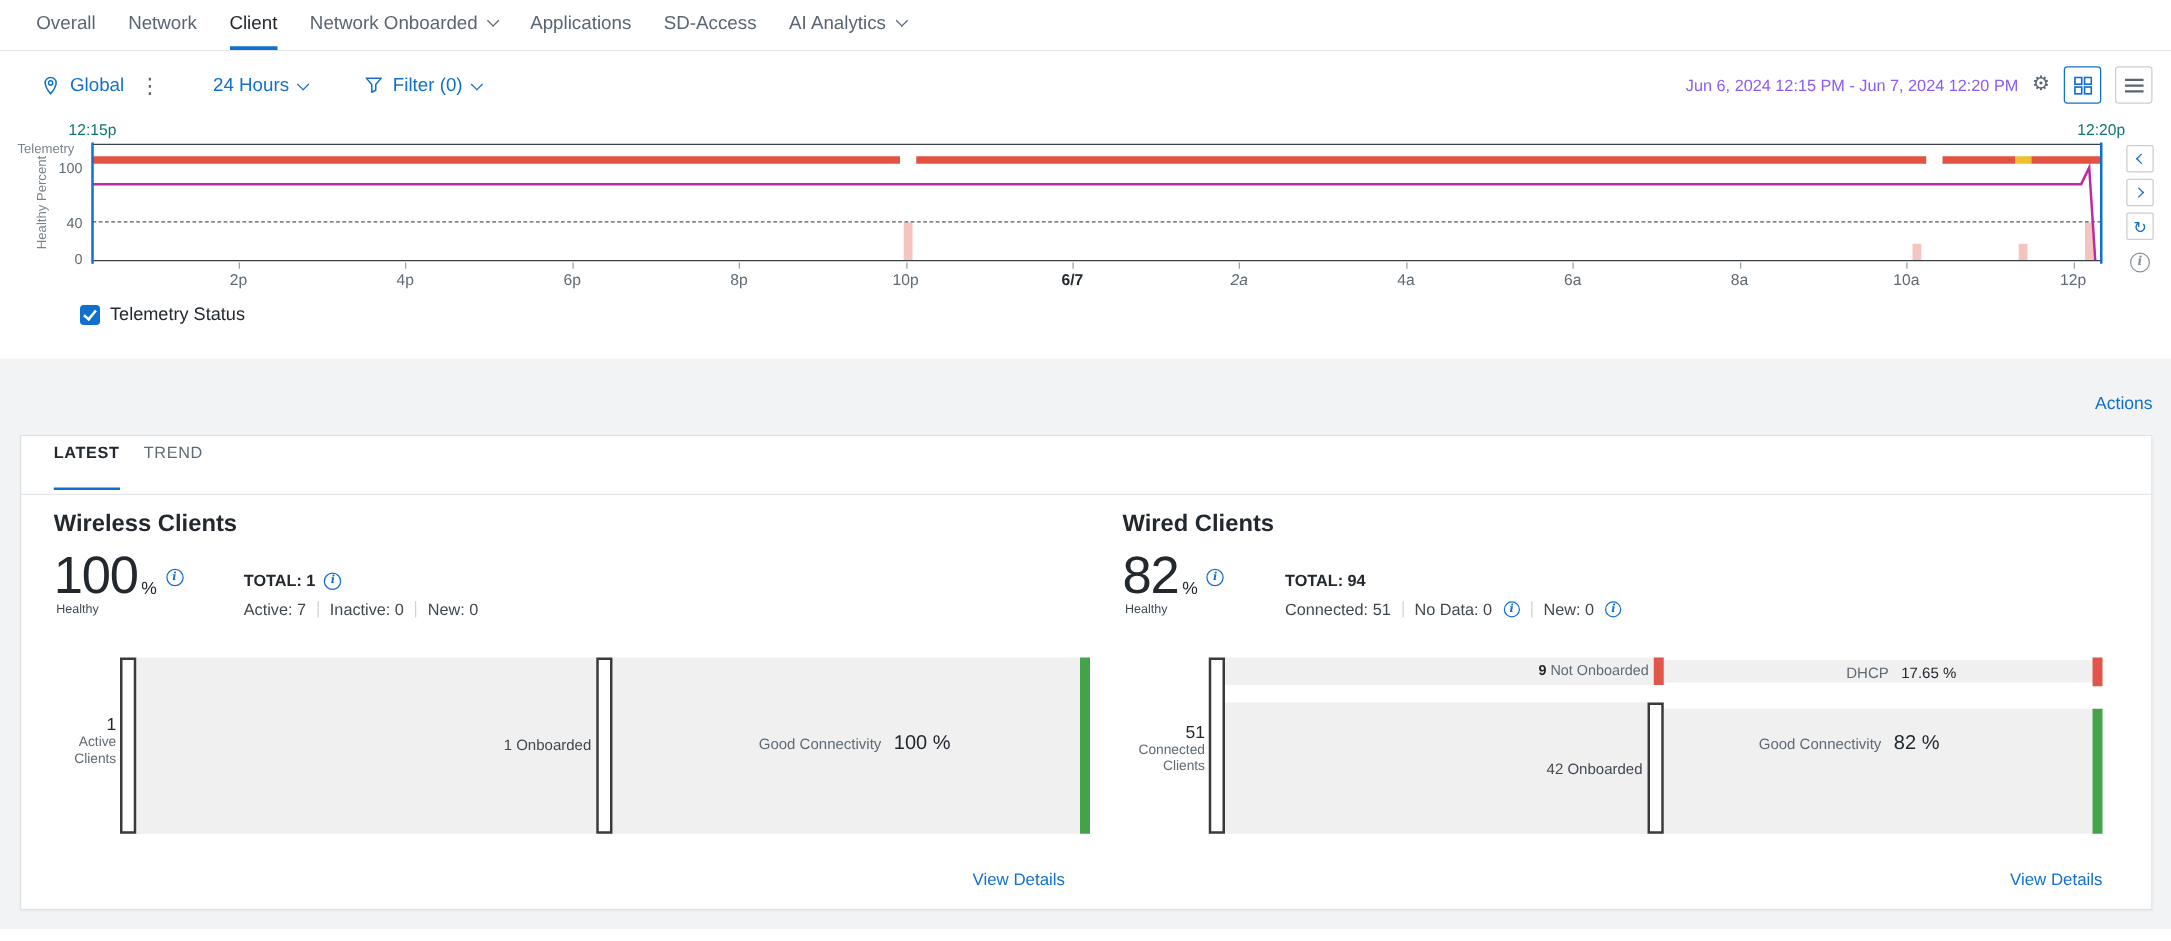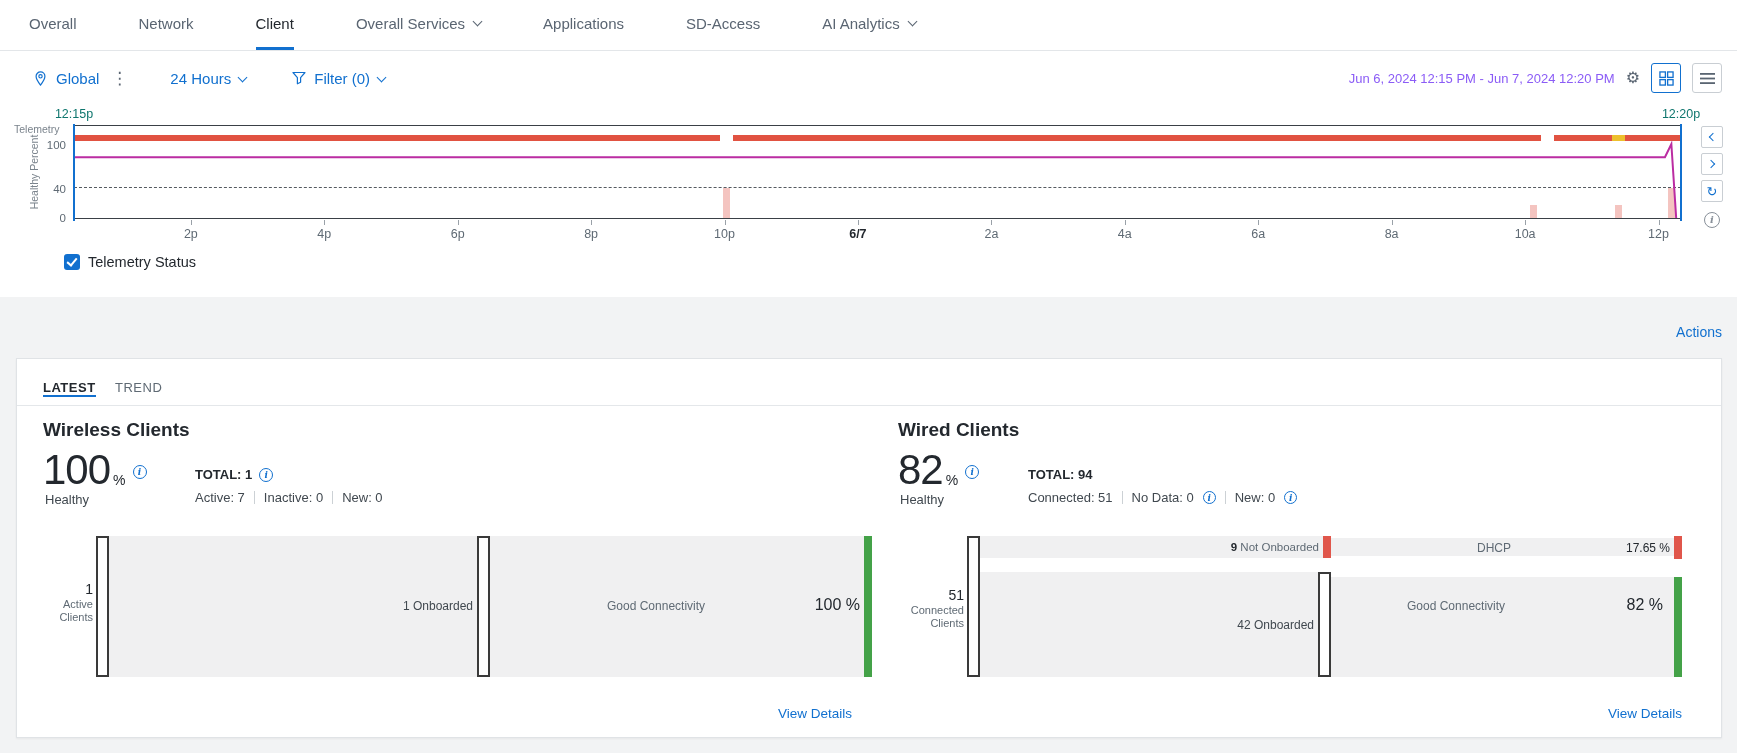--- a/index.html
+++ b/index.html
@@ -1,20 +1,20 @@
 <!DOCTYPE html>
 <html><head>
 <meta charset="utf-8">
 <style>
 *{box-sizing:border-box;margin:0;padding:0}
 html,body{width:1737px;height:753px}
 body{font-family:"Liberation Sans",sans-serif;background:#fff;color:#23282e;position:relative;overflow:hidden;font-size:14px}
 
 
-.nav{height:51px;display:flex;align-items:stretch;gap:62px;padding:0 0 0 29px;border-bottom:1px solid #e3e6e9;background:#fff}
+.nav{height:41px;display:flex;align-items:stretch;gap:26px;padding:0 0 0 29px;border-bottom:1px solid #e3e6e9;background:#fff}
 .nav-item{display:flex;align-items:center;gap:9px;font-size:15px;color:#5a6572;border-bottom:3px solid transparent;cursor:pointer;white-space:nowrap}
 .nav-item.active{color:#23282e;border-bottom-color:#1170cf}
 .chev{display:inline-block;width:8px;height:8px;border-right:1.6px solid currentColor;border-bottom:1.6px solid currentColor;transform:rotate(45deg);margin-top:-4px}
 .nav-item .chev{width:7px;height:7px;color:#5a6572}
 
 
 .toolbar{height:54px;display:flex;align-items:center;padding:0 15px 0 33px;background:#fff}
 .tb-grp{display:flex;align-items:center;gap:8px;color:#1170cf;font-size:15px;cursor:pointer;white-space:nowrap}
 .tb-grp .chev{width:7px;height:7px;margin-top:-2px}
 .kebab{font-size:17px;color:#5a6572;margin-left:12px;cursor:pointer;line-height:1}
@@ -58,46 +58,46 @@
 .info-icon.small{width:13px;height:13px}
 .legend{position:absolute;left:64px;top:149px;display:flex;align-items:flex-end;gap:8px}
 .checkbox{width:16px;height:16px;background:#1170cf;border-radius:3px;position:relative;cursor:pointer}
 .checkbox::after{content:"";position:absolute;left:5px;top:2px;width:4px;height:8px;border:solid #fff;border-width:0 2px 2px 0;transform:rotate(40deg)}
 .legend-label{font-size:14.5px;color:#23282e}
 
 
 .lower{position:relative;height:456px;background:#f2f3f4}
 .actions-link{position:absolute;right:15px;top:27px;font-size:14px;color:#1170cf;cursor:pointer}
 .card{position:absolute;left:16px;right:15px;top:61px;height:380px;background:#fff;border:1px solid #e0e3e6;box-shadow:0 1px 2px rgba(0,0,0,.05)}
-.tab{position:absolute;top:21px;font-size:13px;letter-spacing:.5px;color:#5f6a74;cursor:pointer;padding-bottom:0}
+.tab{position:absolute;top:5px;font-size:13px;letter-spacing:.5px;color:#5f6a74;cursor:pointer;padding-bottom:21px}
 .tab.active{color:#23282e;font-weight:700;border-bottom:2.5px solid #1170cf}
 .tab-latest{left:26px}.tab-trend{left:98px}
 .card-divider{position:absolute;top:46px;left:0;right:0;height:1px;background:#e4e7ea}
 .panel-title{position:absolute;top:60px;font-size:19px;font-weight:600;color:#23282e}
 .bignum-row{position:absolute;top:90px;display:flex;align-items:flex-end}
 .bignum{font-size:42px;font-weight:300;line-height:1;color:#23282e;letter-spacing:-1px}
 .bignum-unit{font-size:14px;color:#23282e;margin:0 0 3px 3px}
 .bignum-row .info-icon{margin:0 0 12px 7px}
-.health-caption{position:absolute;top:133px;font-size:13px;color:#40484f}
+.health-caption{position:absolute;top:133px;font-size:10px;color:#40484f}
 .total-row{position:absolute;top:108px;display:flex;align-items:center;gap:7px}
 .total-label{font-size:13px;font-weight:700;color:#23282e}
 .stats-row{position:absolute;top:131px;display:flex;align-items:center;gap:9px;font-size:13px;color:#40484f;white-space:nowrap}
 .sep{width:1px;height:13px;background:#ccd1d5}
 
 .sk-bar{position:absolute;width:13px;background:#fff;border:2px solid #3a3a3a}
 .sk-flow{position:absolute;background:#f0f0f1}
 .sk-endbar{position:absolute;width:8px}
 .red{background:#e0564b}
 .green{background:#44a248}
 .sk-src{position:absolute;text-align:right;line-height:13px}
 .sk-src .val{font-size:14px;color:#23282e;line-height:17px}
 .sk-src .lbl{font-size:11px;color:#5f6a74}
 .sk-label{font-size:12px;color:#5f6a74}
 .sk-mid-label{position:absolute;text-align:right;font-size:12px;color:#40484f}
-.sk-end-row{position:absolute;display:flex;justify-content:space-between;align-items:baseline;gap:10px}
+.sk-end-row{position:absolute;display:flex;justify-content:flex-start;align-items:baseline;gap:10px}
 .sk-val-lg{font-size:16px;color:#23282e}
 .sk-val-sm{font-size:12px;color:#23282e}
 .sk-notonb{position:absolute;text-align:right;font-size:11.5px;color:#5f6a74}
 .sk-notonb b{color:#23282e;font-weight:700}
 .view-details{position:absolute;top:347px;width:200px;text-align:center;font-size:13.5px;color:#1170cf;cursor:pointer}
 .tooltip{position:absolute;left:856px;top:177px;width:146px;background:#fff;border:1px solid #c3c6c9;border-radius:2px;box-shadow:0 2px 6px rgba(0,0,0,.25);padding:7px 10px;font-size:13.5px;color:#444;line-height:1.4;z-index:6}
 svg{display:block}
 </style>
 </head>
 <body>
@@ -106,21 +106,21 @@
   <div class="nav-item">
       <span>Overall</span>
     </div>
   <div class="nav-item">
       <span>Network</span>
     </div>
   <div class="nav-item active">
       <span>Client</span>
     </div>
   <div class="nav-item">
-      <span>Overall Services</span>
+      <span>Network Onboarded</span>
       <span class="chev"></span>
     </div>
   <div class="nav-item">
       <span>Applications</span>
     </div>
   <div class="nav-item">
       <span>SD-Access</span>
     </div>
   <div class="nav-item">
       <span>AI Analytics</span>
@@ -206,21 +206,21 @@
       <span class="xtick" style="left: 15.57%;">4p</span>
       <i class="xtickmark" style="left: 15.57%;"></i>
       <span class="xtick" style="left: 23.88%;">6p</span>
       <i class="xtickmark" style="left: 23.88%;"></i>
       <span class="xtick" style="left: 32.18%;">8p</span>
       <i class="xtickmark" style="left: 32.18%;"></i>
       <span class="xtick" style="left: 40.48%;">10p</span>
       <i class="xtickmark" style="left: 40.48%;"></i>
       <span class="xtick bold" style="left: 48.78%;">6/7</span>
       <i class="xtickmark" style="left: 48.78%;"></i>
-      <span class="xtick" style="left: 57.09%;">2a</span>
+      <span class="xtick" style="left: 57.09%; font-style: italic;">2a</span>
       <i class="xtickmark" style="left: 57.09%;"></i>
       <span class="xtick" style="left: 65.39%;">4a</span>
       <i class="xtickmark" style="left: 65.39%;"></i>
       <span class="xtick" style="left: 73.69%;">6a</span>
       <i class="xtickmark" style="left: 73.69%;"></i>
       <span class="xtick" style="left: 81.99%;">8a</span>
       <i class="xtickmark" style="left: 81.99%;"></i>
       <span class="xtick" style="left: 90.3%;">10a</span>
       <i class="xtickmark" style="left: 90.3%;"></i>
       <span class="xtick" style="left: 98.6%;">12p</span>

